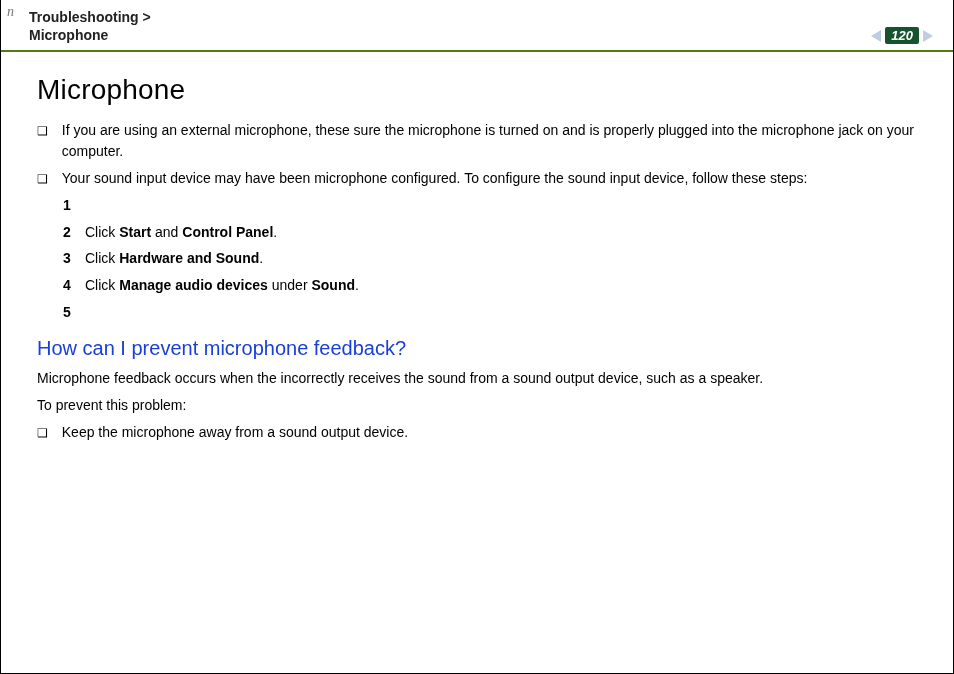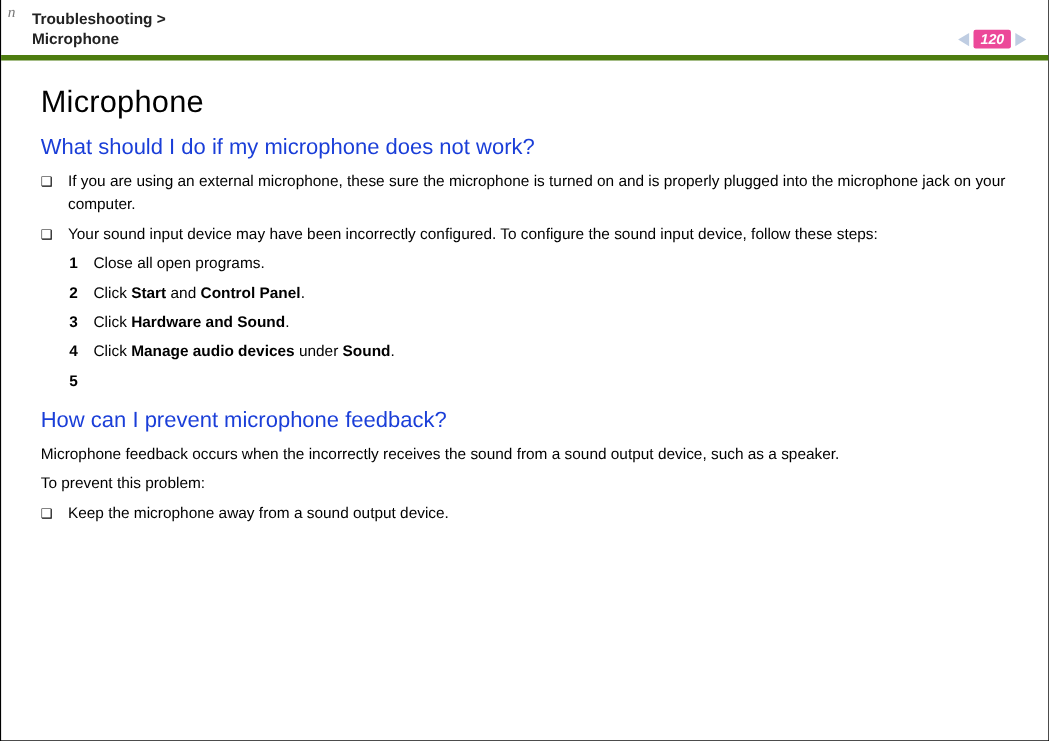--- a/index.html
+++ b/index.html
@@ -19,37 +19,37 @@
     border-left: 1px solid #000;
     border-right: 1px solid #000;
     border-bottom: 1px solid #000;
     position: relative;
   }
   .header {
     display: flex;
     justify-content: space-between;
     align-items: flex-end;
     padding: 8px 20px 6px 28px;
-    border-bottom: 5px solid #4d7c0f;
+    border-bottom: 2px solid #4d7c0f;
     min-height: 44px;
     box-sizing: border-box;
   }
   .breadcrumb {
     font-weight: bold;
     font-size: 14px;
     line-height: 18px;
     color: #222;
   }
   .pagenav {
     display: flex;
     align-items: center;
     gap: 4px;
   }
   .pagenum-box {
-    background: #ec4899;
+    background: #14532d;
     color: #fff;
     font-weight: bold;
     font-style: italic;
     font-size: 13px;
     padding: 2px 6px;
     border-radius: 2px;
     line-height: 1;
   }
   .tri-left {
     width: 0; height: 0;
@@ -149,35 +149,33 @@
       <div class="pagenum-box">
         <span class="pagenum-text">120</span>
       </div>
       <div class="tri-right"></div>
     </div>
   </div>
 
   <div class="content">
     <h1 class="page-title">Microphone</h1>
 
-    <h2 class="section-title">What should I do if my microphone does not work?</h2>
 
     <ul class="bulleted">
       <li>
           <span>If you are using an external microphone, these sure the microphone is turned on and is properly plugged into the microphone jack on your computer.</span>
         </li>
       <li>
-          <span>Your sound input device may have been incorrectly configured. To configure the sound input device, follow these steps:</span>
+          <span>Your sound input device may have been microphone configured. To configure the sound input device, follow these steps:</span>
         </li>
     </ul>
 
     <ol class="numbered">
       <li>
         <span class="num">1</span>
-        <span>Close all open programs.</span>
       </li>
       <li>
         <span class="num">2</span>
         <span><span>Click </span><span class="b">Start</span><span> and </span><span class="b">Control Panel</span><span>.</span></span>
       </li>
       <li>
         <span class="num">3</span>
         <span><span>Click </span><span class="b">Hardware and Sound</span><span>.</span></span>
       </li>
       <li>

